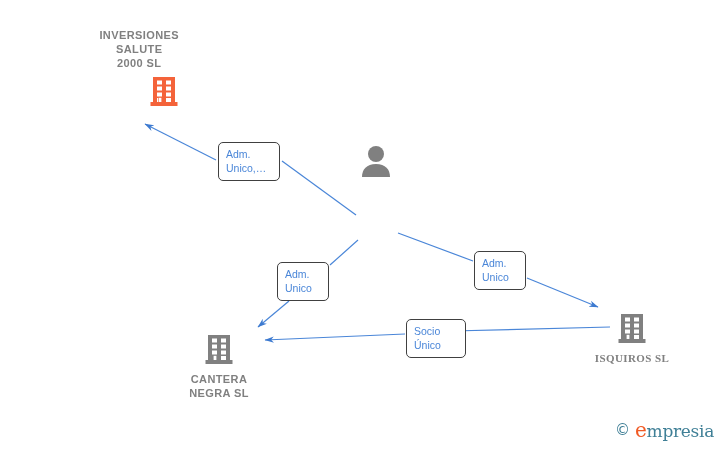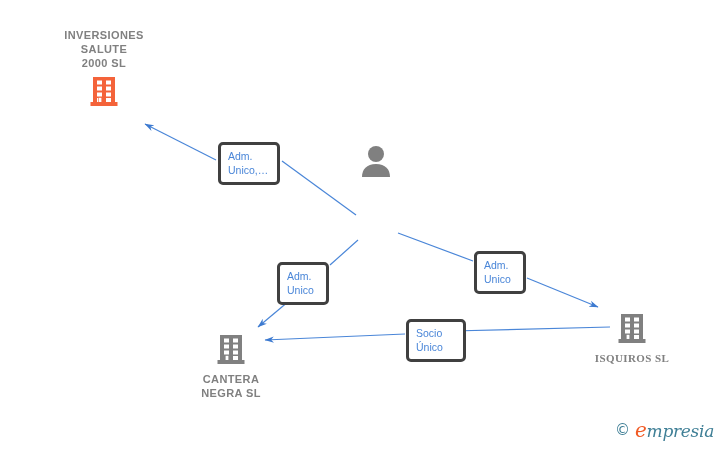--- a/index.html
+++ b/index.html
@@ -45,21 +45,21 @@
     letter-spacing: 0.2px;
   }
   .node-icon {
     line-height: 0;
   }
   .label-top .node-label { margin-bottom: 6px; }
   .label-bottom .node-label { margin-top: 6px; }
 
   .edge-label {
     position: absolute;
-    border: 3px solid #404040;
+    border: 1px solid #404040;
     border-radius: 5px;
     background: #ffffff;
     color: #4a86d8;
     font-size: 10.5px;
     line-height: 14px;
     padding: 4px 7px 5px 7px;
     white-space: pre-line;
     text-align: left;
     box-sizing: border-box;
   }
@@ -73,21 +73,20 @@
     gap: 5px;
     line-height: 1;
   }
   #watermark .copy {
     color: #3f7f96;
     font-size: 15px;
     font-family: "DejaVu Sans", sans-serif;
   }
   #watermark .brand {
     font-family: "DejaVu Serif", serif;
-    font-style: italic;
     font-size: 17px;
     color: #3f7f96;
     letter-spacing: -0.3px;
   }
   #watermark .brand .cap {
     color: #f15a24;
     font-size: 20px;
   }
 </style>
 </head>
@@ -106,21 +105,21 @@
   <path d="M 358 240 L 330 265" fill="none" stroke="#4a86d8" stroke-width="1.2"></path>
   <path d="M 289 301 L 258 327" fill="none" stroke="#4a86d8" stroke-width="1.2" marker-end="url(#arrowhead)"></path>
 
   <path d="M 398 233 L 473 261" fill="none" stroke="#4a86d8" stroke-width="1.2"></path>
   <path d="M 527 278 L 598 307" fill="none" stroke="#4a86d8" stroke-width="1.2" marker-end="url(#arrowhead)"></path>
 
   <path d="M 610 327 L 452 331" fill="none" stroke="#4a86d8" stroke-width="1.2"></path>
   <path d="M 405 334 L 265 340" fill="none" stroke="#4a86d8" stroke-width="1.2" marker-end="url(#arrowhead)"></path>
 </svg>
 
-<div class="node label-top" style="left:29px; top:28px;">
+<div class="node label-top" style="left:29px; top:28px;align-items:flex-end;">
   <div class="node-label company">INVERSIONES
 SALUTE
 2000  SL</div>
   <div class="node-icon">
     <svg width="30" height="32" viewBox="0 0 30 32" xmlns="http://www.w3.org/2000/svg">
       <rect x="4" y="1" width="22" height="25" fill="#f4633a"></rect>
       <rect x="1.5" y="26" width="27" height="4" fill="#f4633a"></rect>
       <g fill="#ffffff">
         <rect x="8" y="4.5" width="5" height="4"></rect>
         <rect x="17" y="4.5" width="5" height="4"></rect>
@@ -139,21 +138,21 @@
 
 <div class="node label-top" style="left:301px; top:145px;">
   <div class="node-icon">
     <svg width="34" height="32" viewBox="0 0 34 32" xmlns="http://www.w3.org/2000/svg">
       <circle cx="17" cy="9" r="8" fill="#808080"></circle>
       <path d="M17 19 C 26.5 19 31 24.5 31 32 L 3 32 C 3 24.5 7.5 19 17 19 Z" fill="#808080"></path>
     </svg>
   </div>
 </div>
 
-<div class="node label-bottom" style="left:156px; top:334px;">
+<div class="node label-bottom" style="left:144px; top:334px;">
   <div class="node-icon">
     <svg width="30" height="32" viewBox="0 0 30 32" xmlns="http://www.w3.org/2000/svg">
       <rect x="4" y="1" width="22" height="25" fill="#808080"></rect>
       <rect x="1.5" y="26" width="27" height="4" fill="#808080"></rect>
       <g fill="#ffffff">
         <rect x="8" y="4.5" width="5" height="4"></rect>
         <rect x="17" y="4.5" width="5" height="4"></rect>
         <rect x="8" y="10.5" width="5" height="4"></rect>
         <rect x="17" y="10.5" width="5" height="4"></rect>
         <rect x="8" y="16.5" width="5" height="4"></rect>

